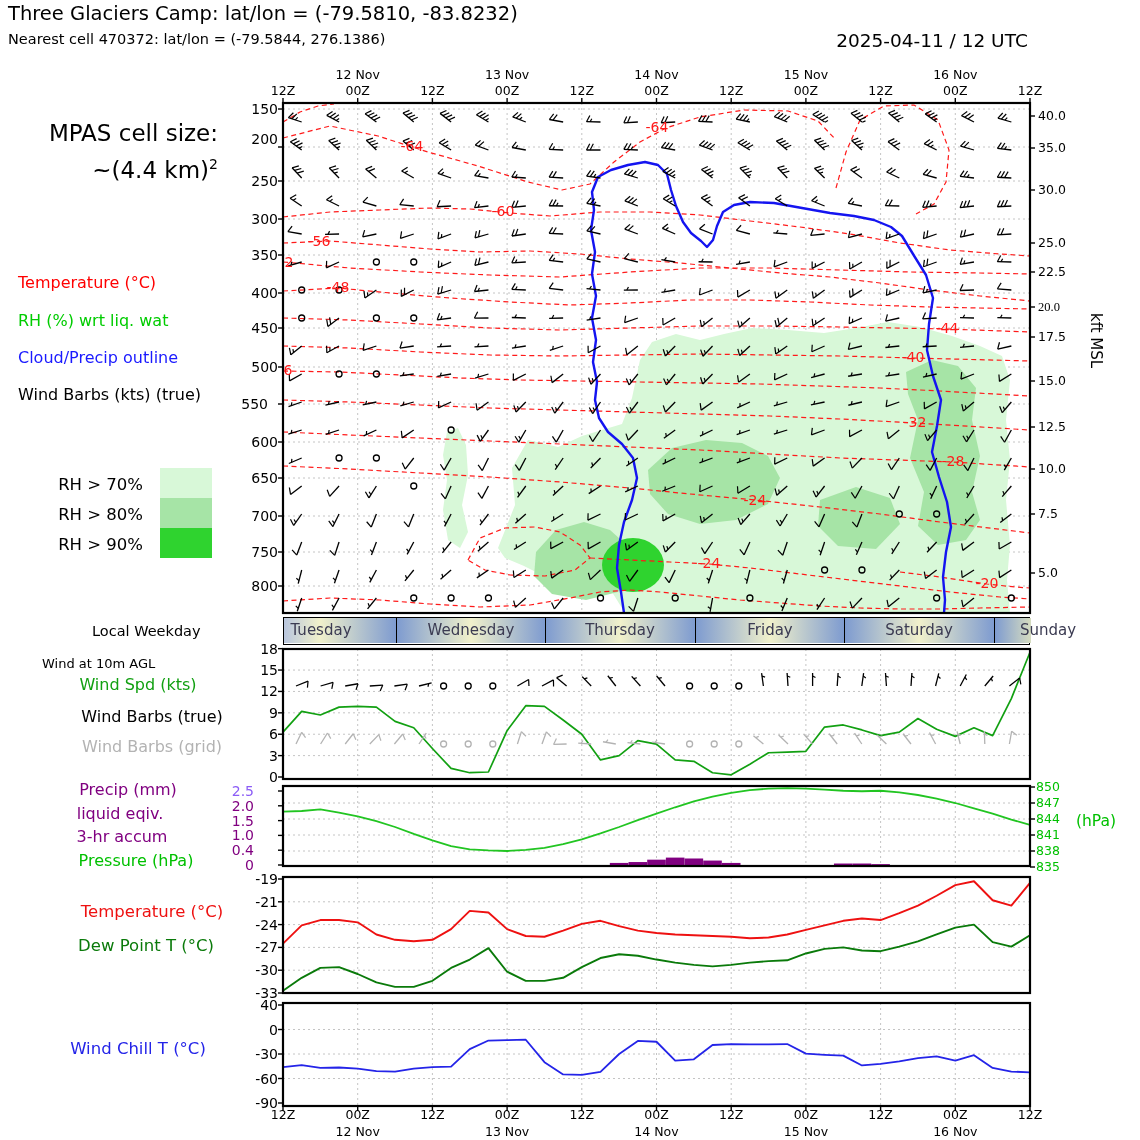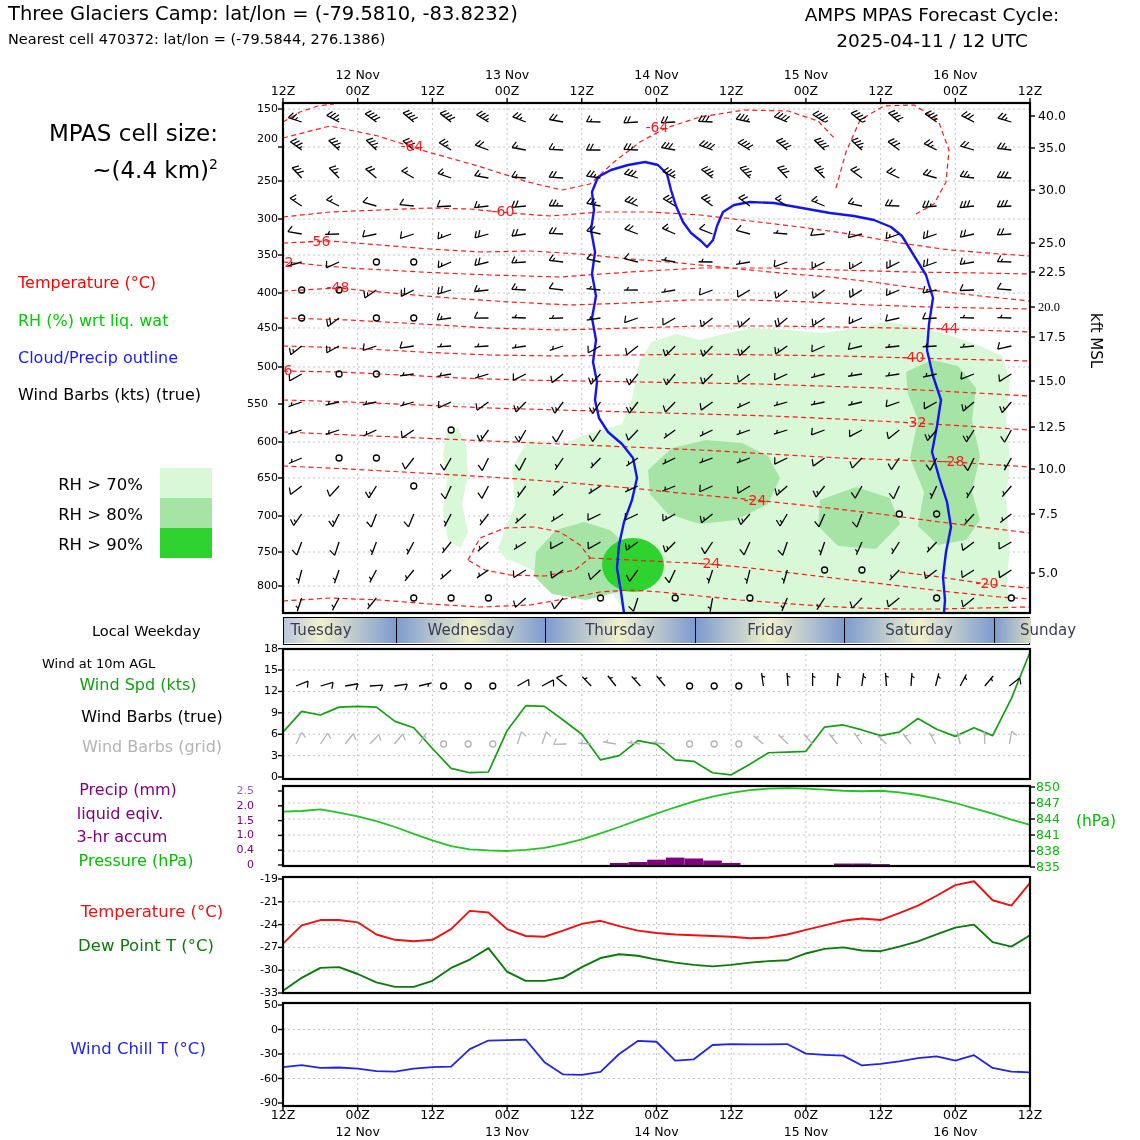--- a/index.html
+++ b/index.html
@@ -10,21 +10,21 @@
   .tt{font-size:19.5px;}
   .st{font-size:14.5px;}
   .cy{font-size:18.5px;transform:translateX(-50%);text-align:center;}
   .cell{font-size:23px;text-align:right;transform:translateX(-100%);}
   .leg{font-size:16px;}
   .rhl{font-size:16.5px;text-align:right;transform:translateX(-100%);}
   .sw{position:absolute;width:52px;height:30px;}
   .small{font-size:13px;}
   .med{font-size:16px;transform:translateX(-50%);text-align:center;}
   .med2{font-size:16.5px;transform:translateX(-50%);text-align:center;}
-  .tick{font-size:11px;transform:translate(-100%,-50%);text-align:left;}
+  .tick{font-size:14px;transform:translate(-100%,-50%);text-align:left;}
   .tickl{font-size:12.5px;transform:translate(0,-50%);}
   .tickc{font-size:12.5px;transform:translate(-50%,-50%);text-align:center;}
   .day{font-size:15px;color:#3b3b52;transform:translate(-50%,-50%);}
   .vert{font-size:15px;writing-mode:vertical-rl;}
 </style>
 </head>
 <body>
 
 <div id="canvas">
   <svg id="plot" width="1140" height="1140">
@@ -1294,21 +1294,20 @@
       <line x1="656.5" y1="1106" x2="656.5" y2="1111" stroke="#000" stroke-width="1.4"></line>
       <line x1="731.2" y1="1106" x2="731.2" y2="1111" stroke="#000" stroke-width="1.4"></line>
       <line x1="805.9" y1="1106" x2="805.9" y2="1111" stroke="#000" stroke-width="1.4"></line>
       <line x1="880.6" y1="1106" x2="880.6" y2="1111" stroke="#000" stroke-width="1.4"></line>
       <line x1="955.3000000000001" y1="1106" x2="955.3000000000001" y2="1111" stroke="#000" stroke-width="1.4"></line>
       <line x1="1030" y1="1106" x2="1030" y2="1111" stroke="#000" stroke-width="1.4"></line>
     </svg>
 
   <div class="lbl tt" style="left:8px;top:3px;">Three Glaciers Camp: lat/lon = (-79.5810, -83.8232)</div>
   <div class="lbl st" style="left:8px;top:31px;">Nearest cell 470372: lat/lon = (-79.5844, 276.1386)</div>
-  <div class="lbl cy" style="left:932px;top:4px;">AMPS MPAS Forecast Cycle:</div>
   <div class="lbl cy" style="left:932px;top:30px;">2025-04-11 / 12 UTC</div>
 
   <div class="lbl cell" style="left:218px;top:120px;">MPAS cell size:</div>
   <div class="lbl cell" style="left:218px;top:156px;"><span>~(4.4 km)</span><sup style="font-size:14px;">2</sup></div>
 
   <div class="lbl leg" style="left: 18px; top: 274px; color: rgb(255, 0, 0);">Temperature (°C)</div>
   <div class="lbl leg" style="left: 18px; top: 312px; color: rgb(0, 204, 0);">RH (%) wrt liq. wat</div>
   <div class="lbl leg" style="left: 18px; top: 349px; color: rgb(26, 26, 255);">Cloud/Precip outline</div>
   <div class="lbl leg" style="left: 18px; top: 386px; color: rgb(0, 0, 0);">Wind Barbs (kts) (true)</div>
 
@@ -1427,19 +1426,19 @@
       <div class="lbl tickl" style="left: 1036px; top: 819.003px;;color:#00c000">844</div>
       <div class="lbl tickl" style="left: 1036px; top: 835.002px;;color:#00c000">841</div>
       <div class="lbl tickl" style="left: 1036px; top: 851.001px;;color:#00c000">838</div>
       <div class="lbl tickl" style="left: 1036px; top: 867px;;color:#00c000">835</div>
       <div class="lbl tick" style="left: 278px; top: 879px;">-19</div>
       <div class="lbl tick" style="left: 278px; top: 901.8px;">-21</div>
       <div class="lbl tick" style="left: 278px; top: 924.6px;">-24</div>
       <div class="lbl tick" style="left: 278px; top: 947.4px;">-27</div>
       <div class="lbl tick" style="left: 278px; top: 970.2px;">-30</div>
       <div class="lbl tick" style="left: 278px; top: 993px;">-33</div>
-      <div class="lbl tick" style="left: 278px; top: 1005px;">50</div>
+      <div class="lbl tick" style="left: 278px; top: 1005px;">40</div>
       <div class="lbl tick" style="left: 278px; top: 1029.5px;">0</div>
       <div class="lbl tick" style="left: 278px; top: 1054px;">-30</div>
       <div class="lbl tick" style="left: 278px; top: 1078.5px;">-60</div>
       <div class="lbl tick" style="left: 278px; top: 1103px;">-90</div>
     </div>
 </div>
 
 </body></html>

